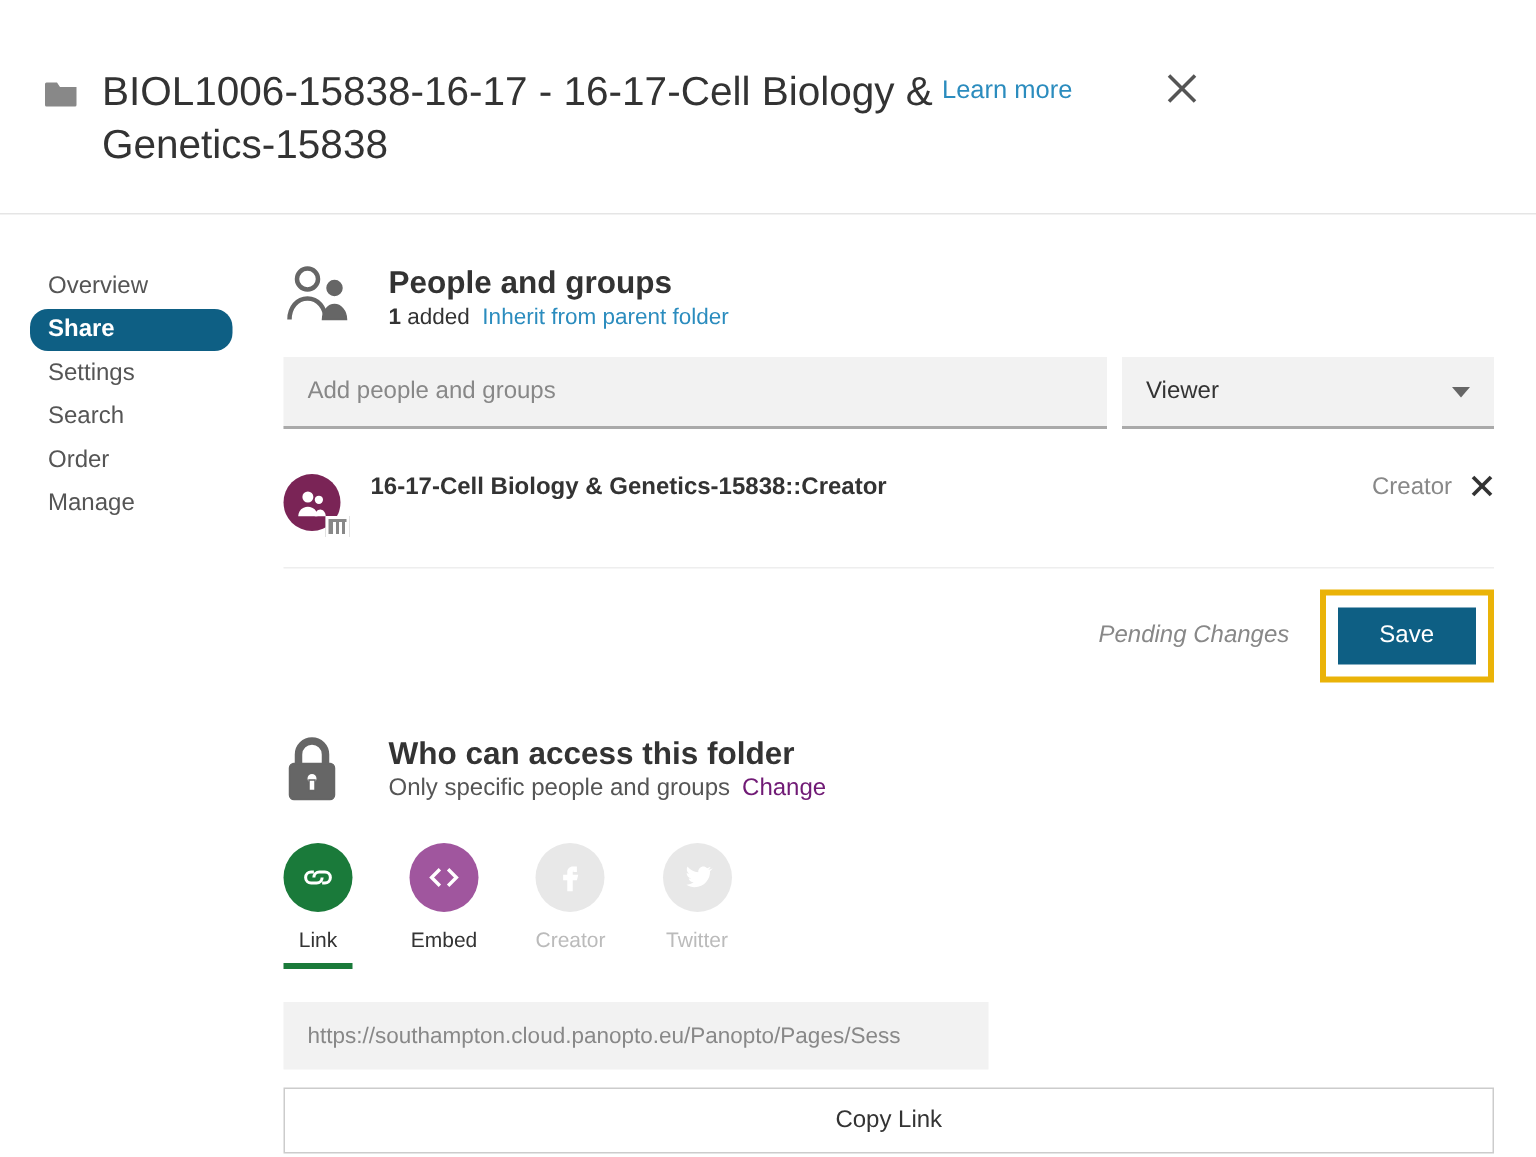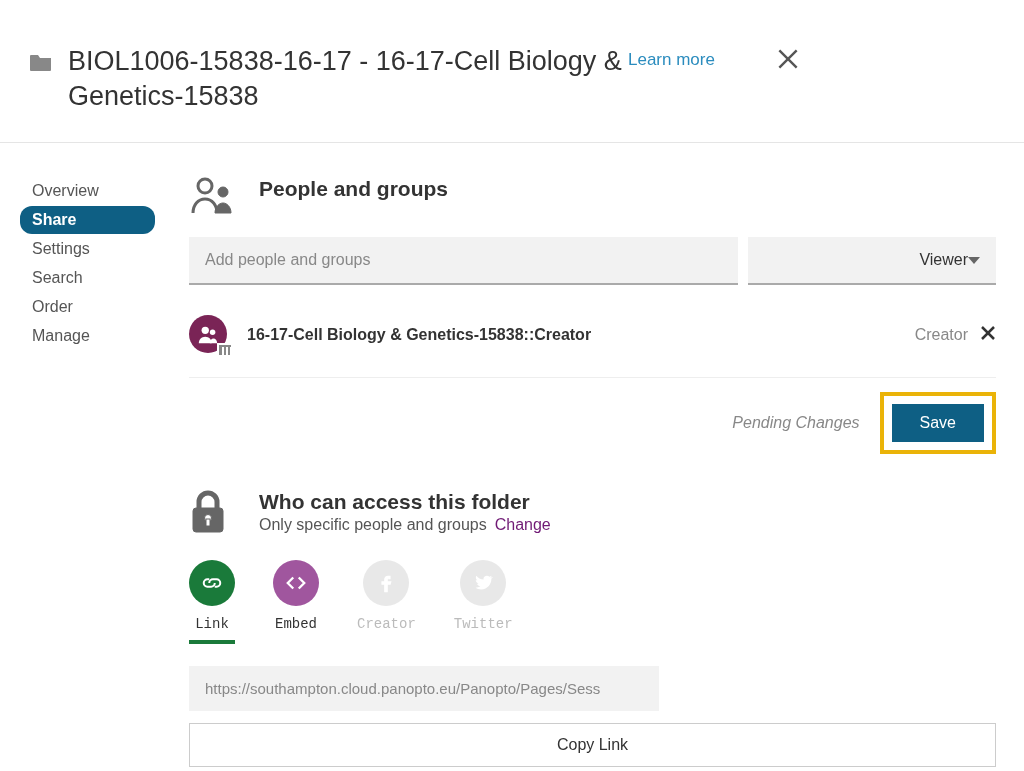--- a/index.html
+++ b/index.html
@@ -24,24 +24,24 @@
 .sec-ic { width: 52px; margin-right: 18px; flex-shrink: 0; }
 .sec-ic svg { width: 48px; height: 38px; fill: #666; stroke: #666; }
 .sec-tit { font-size: 21px; font-weight: 600; color: #333; margin-bottom: 2px; }
 .sec-sub { font-size: 15px; color: #333; }
 .sec-sub b { font-weight: 700; }
 .link-txt { color: #2b8cbe; cursor: pointer; }
 
 .input-row { display: flex; gap: 10px; margin-bottom: 10px; }
 .add-input { flex: 1; background: #f2f2f2; border: none; border-bottom: 2px solid #aaa; padding: 14px 16px; font-size: 16px; color: #555; outline: none; }
 .add-input::placeholder { color: #888; }
-.role-sel { width: 248px; background: #f2f2f2; border: none; border-bottom: 2px solid #aaa; padding: 14px 16px; font-size: 16px; color: #333; cursor: pointer; display: flex; align-items: center; justify-content: flex-end; }
+.role-sel { width: 248px; background: #f2f2f2; border: none; border-bottom: 2px solid #aaa; padding: 14px 16px; font-size: 16px; color: #333; cursor: pointer; display: flex; align-items: center; justify-content: space-between; }
 .chev { width: 0; height: 0; border-left: 6px solid transparent; border-right: 6px solid transparent; border-top: 7px solid #666; }
 
-.perm-row { display: flex; align-items: center; padding: 20px 0 22px 0; border-bottom: 1px solid #eee; }
+.perm-row { display: flex; padding: 20px 0 22px 0; border-bottom: 1px solid #eee; }
 .perm-ic { width: 40px; height: 40px; margin-right: 18px; position: relative; }
 .perm-circle { width: 38px; height: 38px; border-radius: 50%; background: #7a2456; display: flex; align-items: center; justify-content: center; }
 .perm-circle svg { width: 22px; height: 22px; fill: #fff; }
 .perm-badge { position: absolute; bottom: -2px; right: -4px; width: 16px; height: 14px; background: #888; border: 2px solid #fff; }
 .perm-badge::before, .perm-badge::after { content:""; position:absolute; background:#fff; }
 .perm-badge::before { width:2px; height:10px; left:3px; top:2px; box-shadow: 4px 0 0 #fff, 8px 0 0 #fff; }
 .perm-name { font-weight: 700; font-size: 16px; flex: 1; }
 .perm-role { color: #888; font-size: 16px; margin-right: 12px; }
 .perm-x { cursor: pointer; }
 .perm-x svg { width: 16px; height: 16px; stroke: #333; stroke-width: 2.5; }
@@ -52,21 +52,21 @@
 .save-btn { background: #0e5f84; color: #fff; border: none; padding: 10px 28px; font-size: 16px; cursor: pointer; }
 
 .access-sec .sec-ic svg { width: 38px; height: 44px; }
 .access-sec .sec-sub { font-size: 16px; color: #555; }
 .change { color: #701a75; font-weight: 500; cursor: pointer; margin-left: 8px; }
 
 .share-icons { display: flex; gap: 38px; margin-top: 22px; margin-bottom: 10px; }
 .sh { display: flex; flex-direction: column; align-items: center; cursor: pointer; }
 .sh-c { width: 46px; height: 46px; border-radius: 50%; display: flex; align-items: center; justify-content: center; margin-bottom: 10px; }
 .sh-c svg { width: 22px; height: 22px; fill: #fff; }
-.sh-lbl { font-size: 14px; color: #333; font-family: Liberation Mono, monospace; }
+.sh-lbl { font-size: 14px; color: #333; }
 .sh.disabled .sh-c { background: #e8e8e8; }
 .sh.disabled .sh-lbl { color: #bbb; }
 .sh.link .sh-c { background: #1a7a3a; }
 .sh.embed .sh-c { background: #a0569e; }
 .sh.link { border-bottom: 4px solid #1a7a3a; padding-bottom: 8px; }
 
 .url-row { display: flex; gap: 12px; margin-top: 22px; flex-direction: column; }
 .url-in { flex: 1; max-width: 470px; background: #f2f2f2; border: none; padding: 14px 16px; font-size: 15px; color: #888; outline: none; }
 .copy-btn { background: #fff; border: 1px solid #ccc; padding: 12px 24px; font-size: 16px; cursor: pointer; color: #333; }
 </style>
@@ -105,20 +105,24 @@
       <div class="sec-ic">
         <svg viewBox="0 0 48 38" fill="none">
           <circle cx="16" cy="9" r="7" stroke="#666" stroke-width="3" fill="none"></circle>
           <path d="M4 36c0-8 5-14 12-14s12 6 12 14" stroke="#666" stroke-width="3" fill="none"></path>
           <circle cx="34" cy="15" r="5" fill="#666"></circle>
           <path d="M26 36c0-6 4-10 8-10s8 4 8 10z" fill="#666"></path>
         </svg>
       </div>
       <div>
         <div class="sec-tit">People and groups</div>
+        <div class="sec-sub">
+          <b>1</b>
+          <span>added</span>&nbsp;&nbsp;<span class="link-txt">Inherit from parent folder</span>
+        </div>
       </div>
     </div>
 
     <div class="input-row">
       <input class="add-input" placeholder="Add people and groups" style="">
       <div class="role-sel">
         <span>Viewer</span>
         <span class="chev"></span>
       </div>
     </div>

